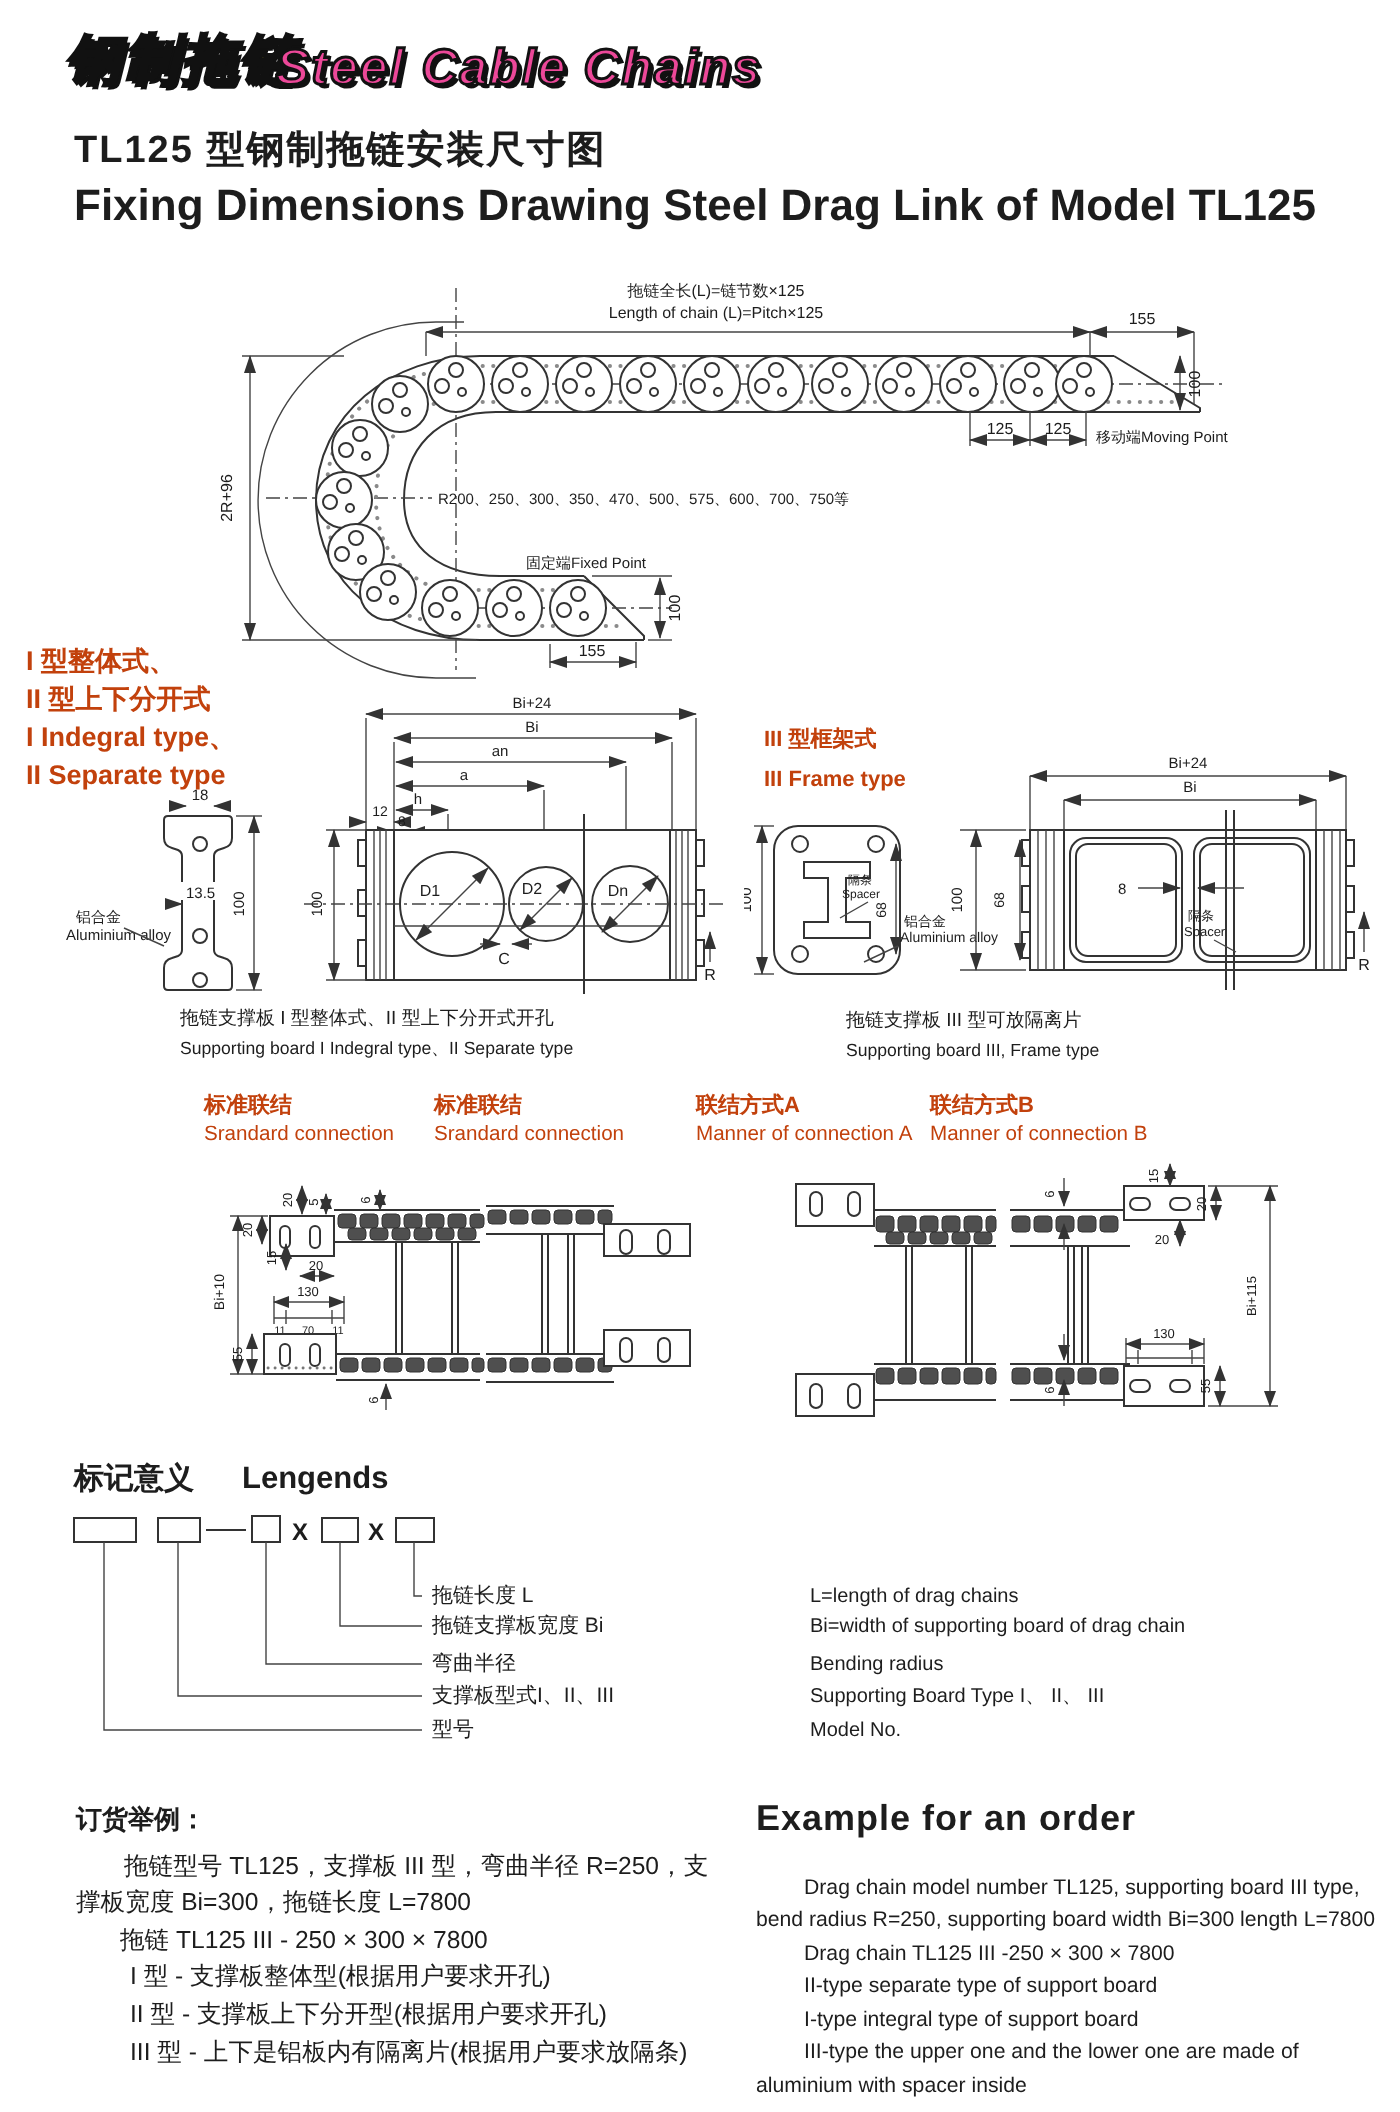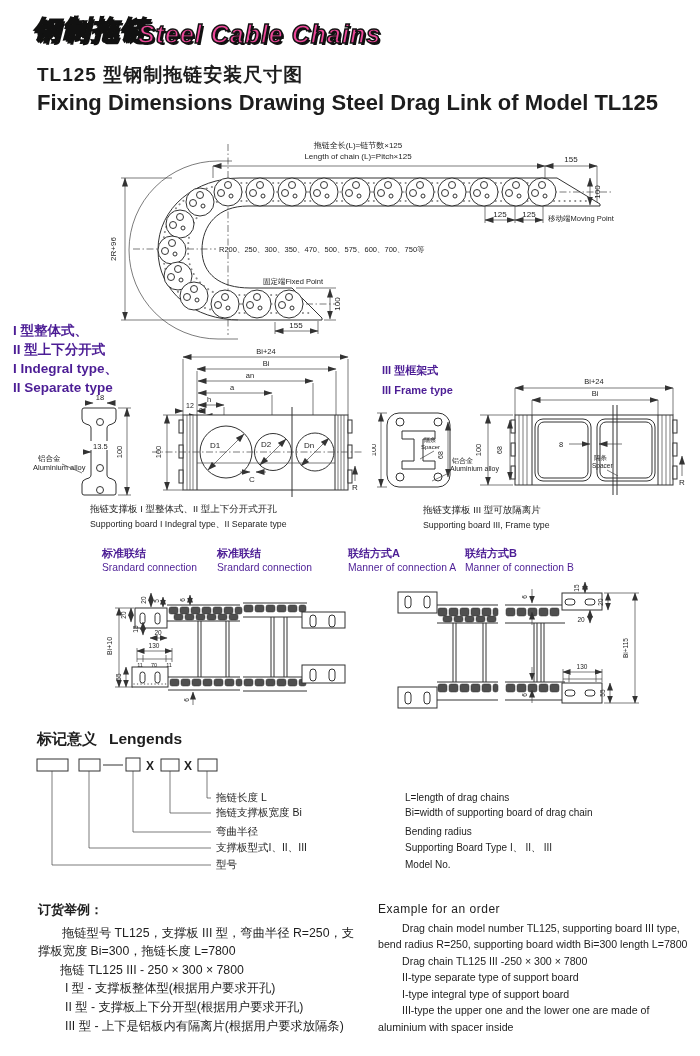--- a/index.html
+++ b/index.html
@@ -9,32 +9,32 @@
   
   .logo-cn{left:33px;top:12px;font-size:27px;font-weight:bold;font-style:italic;
            color:#f2e300;-webkit-text-stroke:1.6px #111;letter-spacing:2px;
            text-shadow:2px 2px 0 #111}
   .logo-en{left:138px;top:20px;font-size:25px;font-weight:bold;font-style:italic;
            color:#ec4899;-webkit-text-stroke:1.5px #111;letter-spacing:1px;
            text-shadow:2px 2px 0 #111}
   .title-cn{left:37px;top:62px;font-size:19px;font-weight:bold;letter-spacing:1px}
   .title-en{left:37px;top:90px;font-size:22px;font-weight:bold}
   
-  .blue{color:#4c1d95}
+  .blue{color:#c2410c}
   .typ12{left:13px;top:321px;font-size:13.5px;font-weight:600;line-height:19px}
   .typ3{left:382px;top:360px;font-size:11px;font-weight:600;line-height:20px}
   .connh{font-size:11px;font-weight:bold;line-height:13.5px}
   .connh .en{font-weight:normal;font-size:10.3px}
   .legt{left:37px;top:730px;font-size:15px;font-weight:bold}
-  .legt .en{margin-left:12px;font-size:15.5px}
+  .legt .en{margin-left:24px;font-size:15.5px}
   
   .ordcn{left:38px;top:901px;width:330px;font-size:12.3px;line-height:18.6px}
   .ordcn .tt{font-size:13px;font-weight:bold;margin-bottom:4px}
   .orden{left:378px;top:901px;width:318px;font-size:10.6px;line-height:16.5px}
-  .orden .tt{font-size:12px;font-weight:normal;letter-spacing:.5px;margin-bottom:2px}
+  .orden .tt{font-size:18px;font-weight:bold;letter-spacing:.5px;margin-bottom:18px}
   .i24{padding-left:24px}.i22{padding-left:22px}.i27{padding-left:27px}
   
   .ln{fill:none;stroke:#333;stroke-width:1}
   .fw{fill:#fff;stroke:#333;stroke-width:1}
   .dim{fill:none;stroke:#444;stroke-width:.7}
   .dsh{stroke-dasharray:7 2.5 1.5 2.5}
   .dots{fill:none;stroke:#8a8a8a;stroke-width:2;stroke-dasharray:.1 5.2;stroke-linecap:round}
   .dots2{fill:none;stroke:#777;stroke-width:1.4;stroke-dasharray:.1 3.4;stroke-linecap:round}
   .drk{fill:#4f4f4f;stroke:#333;stroke-width:.5}
   svg text{fill:#1d1d1d;font-family:"Liberation Sans",sans-serif}

